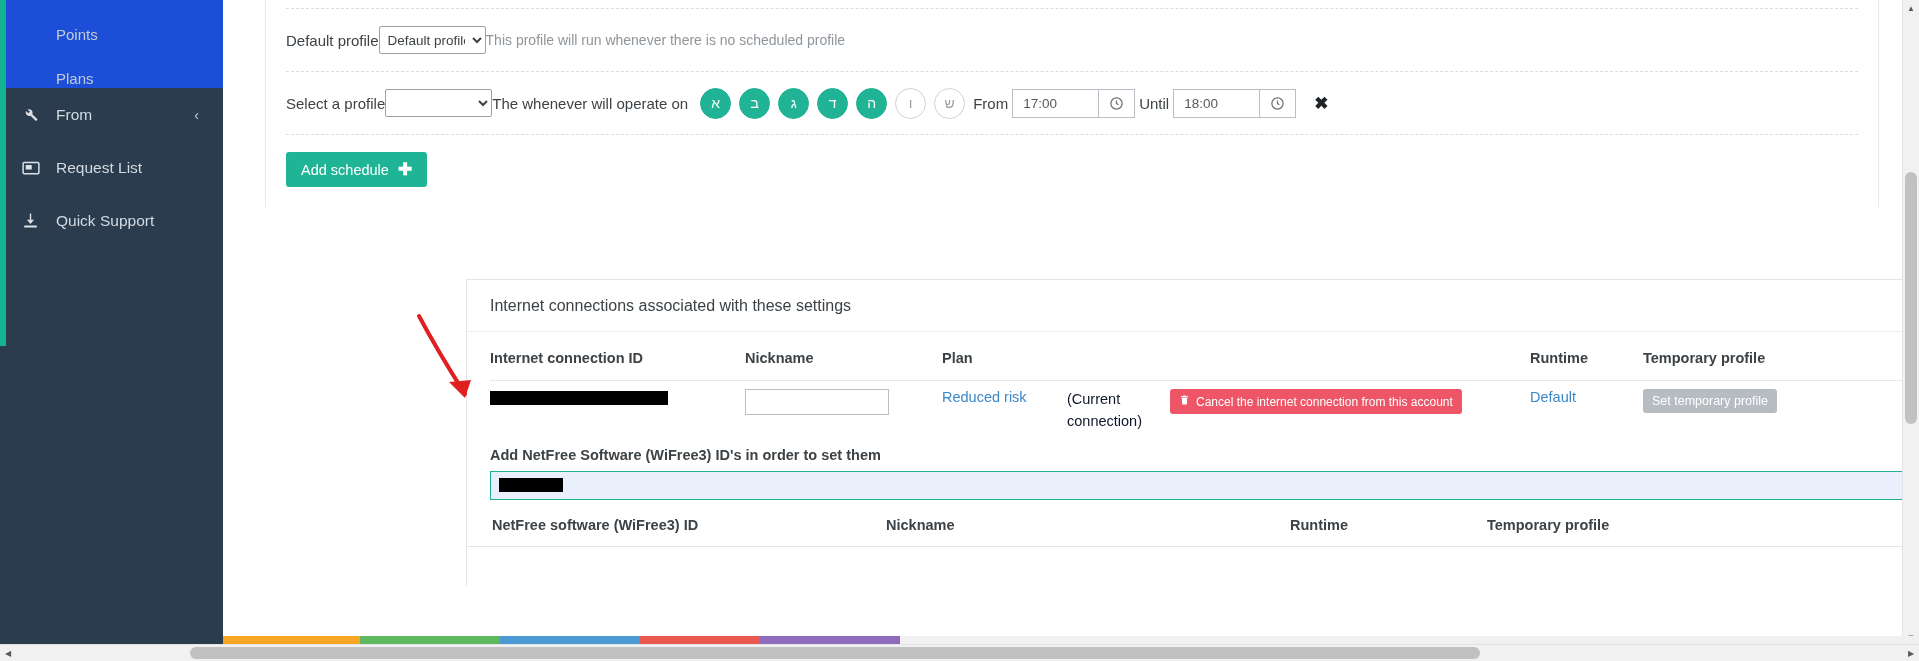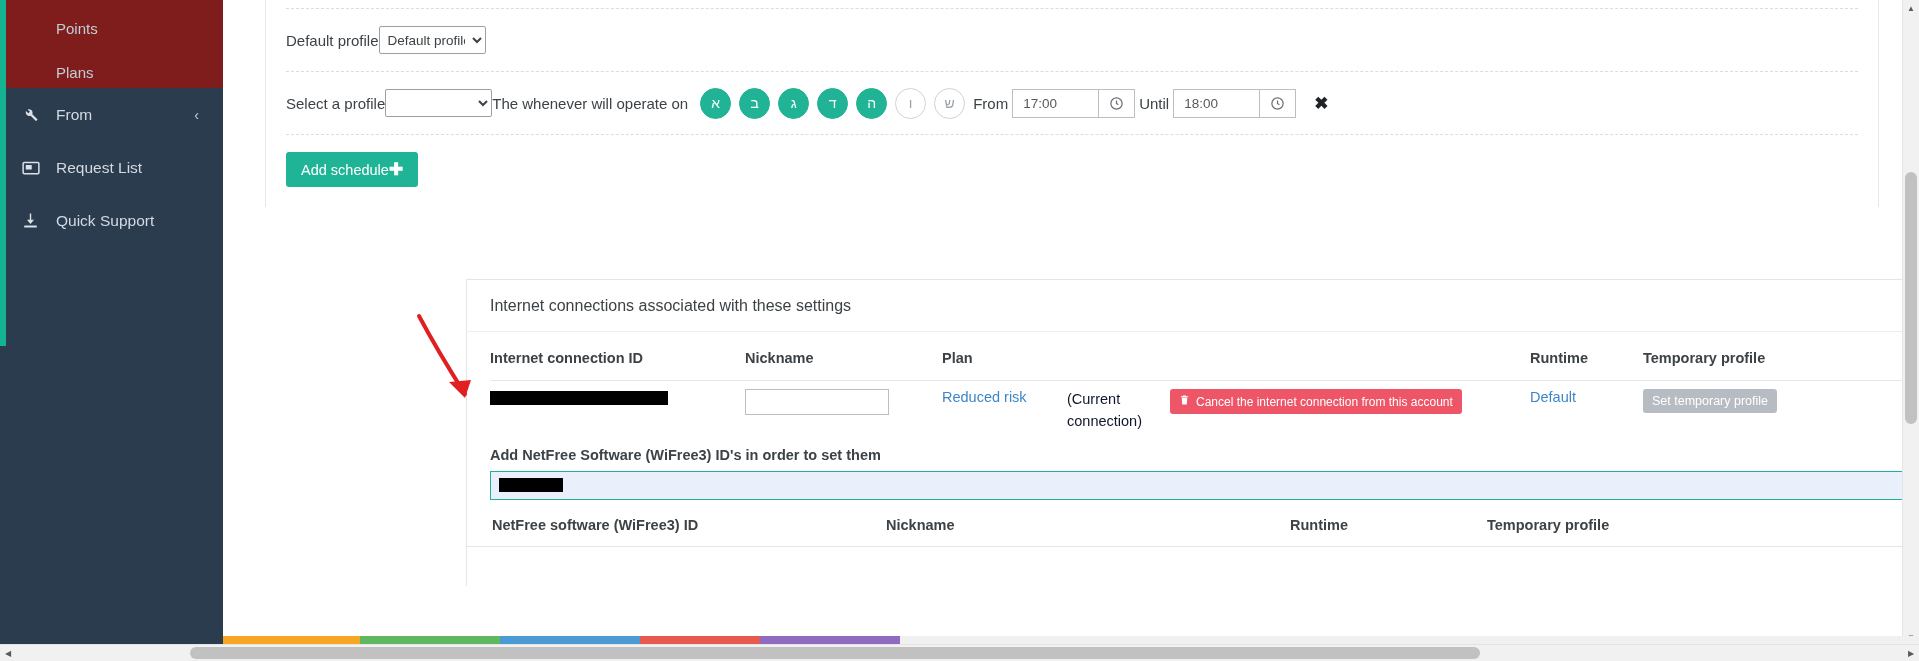--- a/index.html
+++ b/index.html
@@ -41,22 +41,22 @@
     background: #14b391;
   }
   .sb-accent2 {
     position: absolute;
     left: 0; top: 346px;
     width: 6px;
     height: 299px;
     background: #2b3c4e;
   }
   .sb-upper {
-    background: #7f1d1d;
-    padding-top: 6px;
+    background: #1d4ed8;
+    padding-top: 12px;
     height: 88px;
     box-sizing: border-box;
   }
   .sb-sub {
     height: 44px;
     display: flex;
     align-items: center;
     padding-left: 56px;
     color: #c2ccd6;
     font-size: 15px;
@@ -226,20 +226,21 @@
     background: #20b496;
     color: #ffffff;
     border: none;
     border-radius: 3px;
     font-family: "Liberation Sans", sans-serif;
     font-size: 14.5px;
     padding: 9px 15px;
     cursor: pointer;
     display: inline-flex;
     align-items: center;
+    gap: 9px;
   }
   .plus {
     font-size: 17px;
     font-weight: bold;
     line-height: 1;
   }
 
   
   .panel {
     position: absolute;
@@ -509,20 +510,21 @@
         
       </div>
 
       <div class="divider"></div>
 
       <div class="form-row">
         <span class="row-label">Default profile</span>
         <select class="sel" id="default-profile-select">
           <option>Default profile</option>
         </select>
+        <span class="hint">This profile will run whenever there is no scheduled profile</span>
       </div>
 
       <div class="divider"></div>
 
       <div class="form-row">
         <span class="row-label">Select a profile</span>
         <select class="sel" id="schedule-profile-select">
           <option></option>
         </select>
         <span class="mini-note">The whenever will operate on</span>

